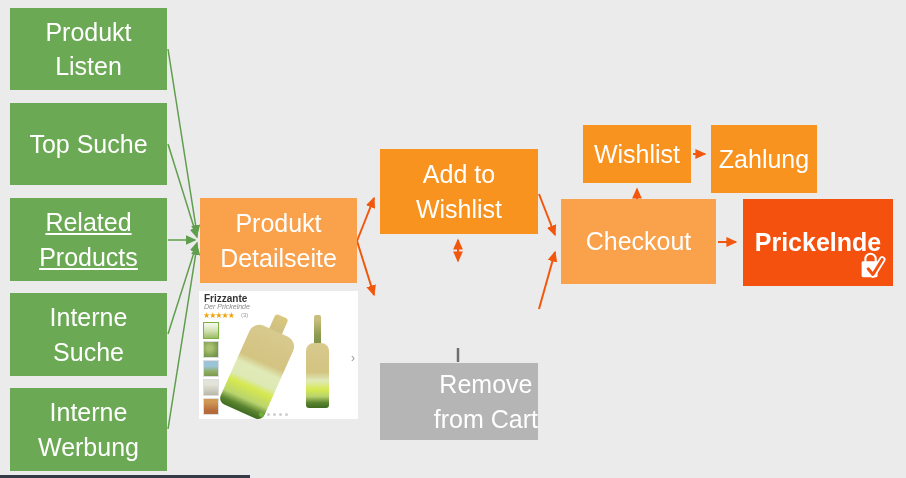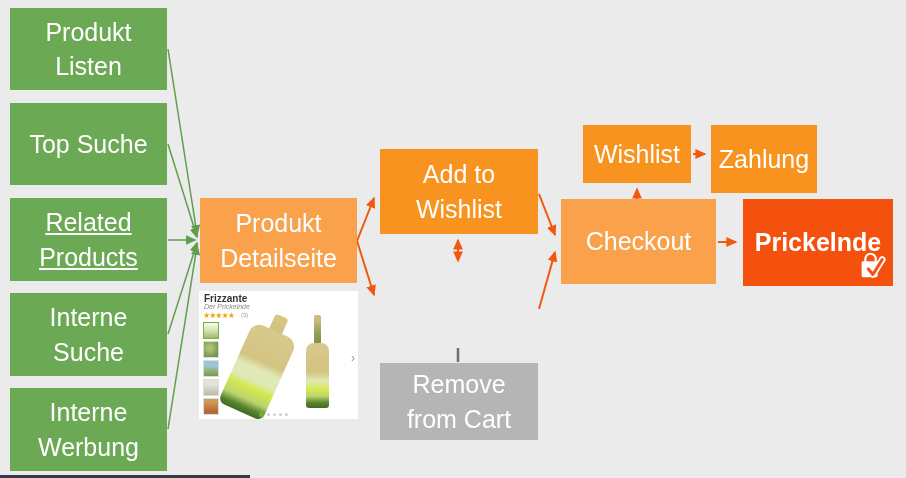--- a/index.html
+++ b/index.html
@@ -11,21 +11,21 @@
   }
   .node{
     position:absolute; display:flex; align-items:center; justify-content:center;
     text-align:center; color:#fff; font-size:25px; line-height:1.38;
     white-space:pre-line;
   }
   .green{ background:var(--green,#6BA954); }
   .orange-light{ background:var(--orange-light,#F9A14B); }
   .orange{ background:var(--orange,#F7931E); }
   .orange-deep{ background:var(--orange-deep,#F4510E); font-weight:bold; }
-  .gray{ background:var(--gray-box,#B5B5B5); }
+  .gray{ background:var(--gray-box,#B5B5B5);justify-content:flex-end; }
   .arrow-layer{ position:absolute; left:0; top:0; pointer-events:none; }
 
   
   .card{
     position:absolute; left:199px; top:291px; width:159px; height:128px;
     background:#fff;
   }
   .card-title{ position:absolute; left:5px; top:2px; font-size:10px; font-weight:bold; color:#333; }
   .card-subtitle{ position:absolute; left:5px; top:12px; font-size:7px; font-style:italic; color:#8a8a8a; }
   .card-stars{ position:absolute; left:4px; top:20px; font-size:8px; color:var(--star,#F0A30A); letter-spacing:-1px; }

